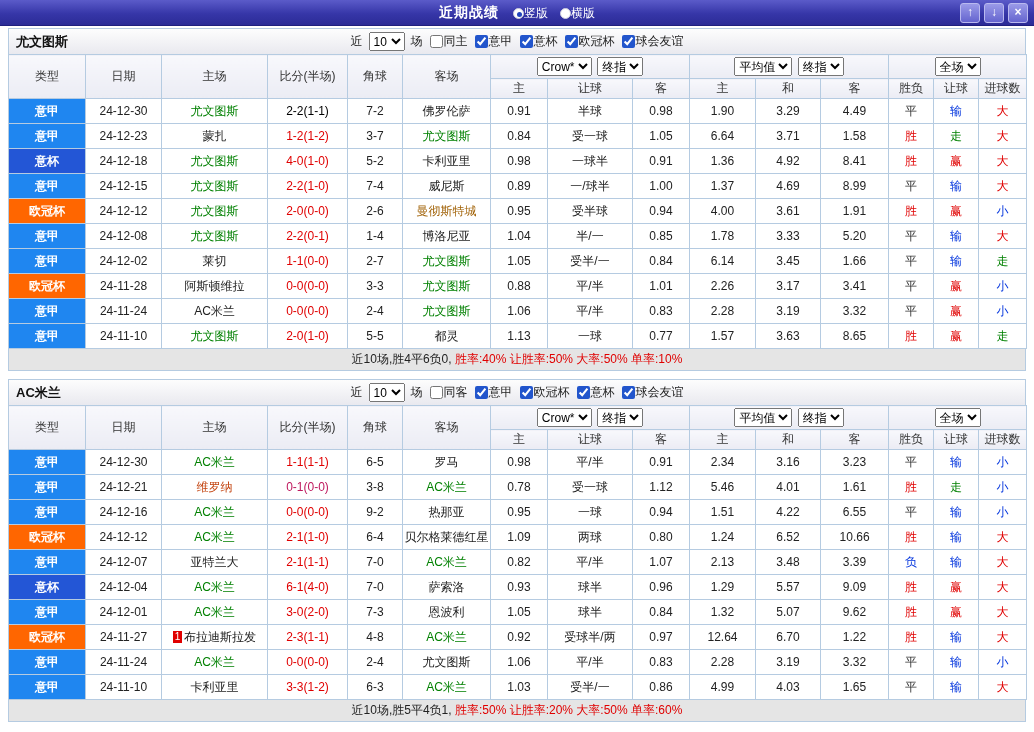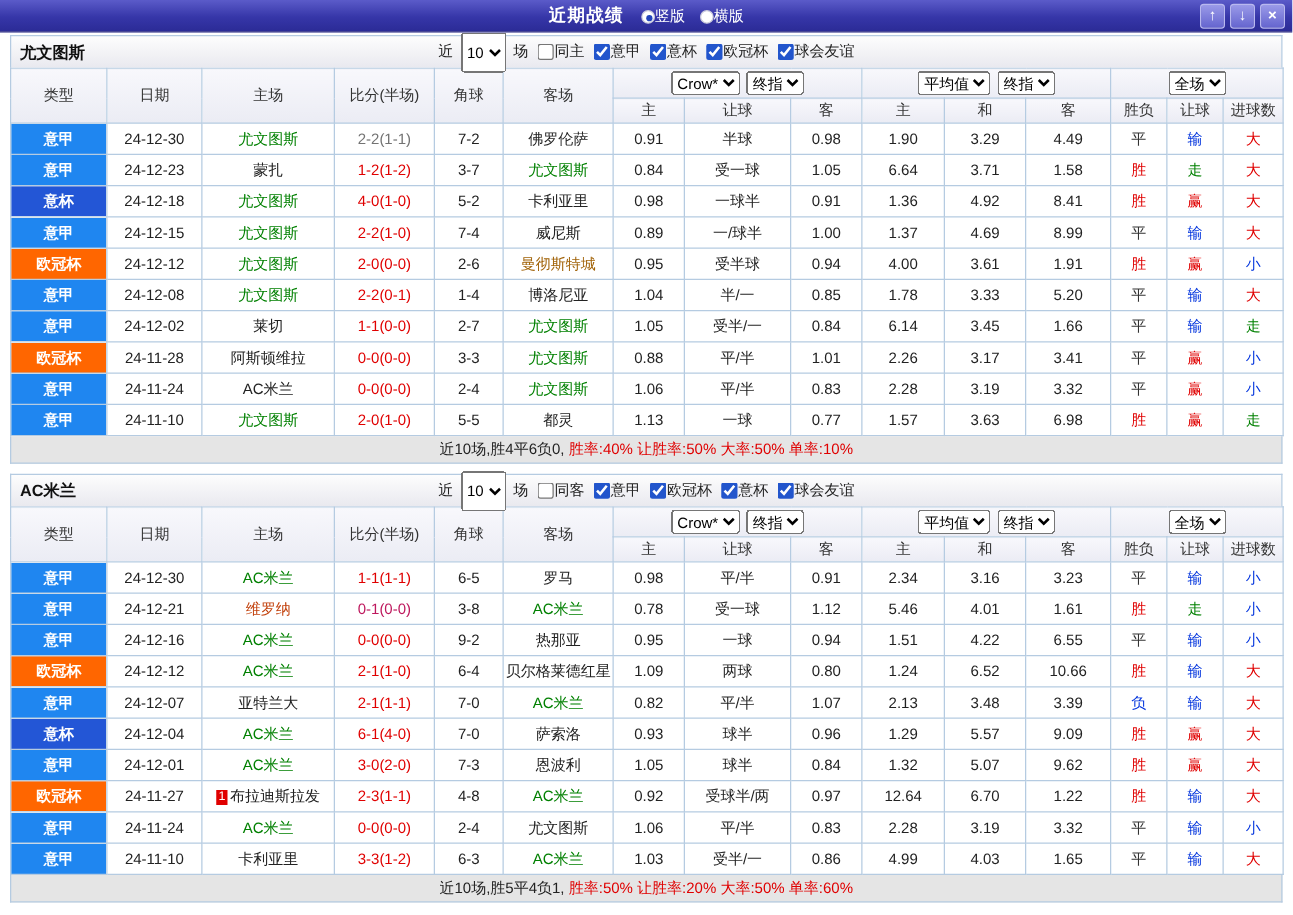--- a/index.html
+++ b/index.html
@@ -20,21 +20,21 @@
 
   
   .section { margin: 2px 8px 0 8px; }
   .section + .section { margin-top: 8px; }
   .sec-head { height: 26px; border: 1px solid #b5cbe1; border-bottom: none;
     background: linear-gradient(#fdfdfd,#e9e9ef); display: flex; align-items: center; position: relative; }
   .team-name { font-weight: bold; font-size: 13px; position: absolute; left: 7px; color: #111; }
   .filters { flex: 1; display: flex; justify-content: center; align-items: center; gap: 3px; }
   .filters label { display: inline-flex; align-items: center; cursor: pointer; }
   .filters input[type=checkbox] { width: 13px; height: 13px; margin: 0 1px 0 4px; accent-color: #2255cc; vertical-align: middle; }
-  .count-select { height: 32px; font-size: 12px; margin: 0 3px; }
+  .count-select { height: 19px; font-size: 12px; margin: 0 3px; }
 
   
   table { border-collapse: collapse; width: 100%; table-layout: fixed; background: #fff; }
   th, td { border: 1px solid #b5cbe1; text-align: center; padding: 0; white-space: nowrap; overflow: hidden; }
   thead th { background: linear-gradient(#f8f8fc,#ebecf4); font-weight: normal; color: #333; }
   thead tr.r1 th { height: 24px; }
   thead tr.r2 th { height: 20px; }
   tbody td { height: 25px; font-size: 12px; }
   .hd-select { height: 19px; font-size: 12px; max-width: 72px; margin: 0 1px; }
   .red-card { display: inline-block; background: #e00000; color: #fff; font-size: 10px; width: 9px; height: 12px;
@@ -144,21 +144,21 @@
         <th>胜负</th>
         <th>让球</th>
         <th>进球数</th>
       </tr>
     </thead>
     <tbody>
         <tr>
           <td style="color: rgb(255, 255, 255); font-weight: bold; background: rgb(31, 134, 240);">意甲</td>
           <td>24-12-30</td>
           <td style="color: rgb(0, 128, 0);">尤文图斯</td>
-          <td style="color: #737373;">2-2(1-1)</td>
+          <td style="color: #000000;">2-2(1-1)</td>
           <td>7-2</td>
           <td style="color: rgb(34, 34, 34);">佛罗伦萨</td>
           <td>0.91</td>
           <td>半球</td>
           <td>0.98</td>
           <td>1.90</td>
           <td>3.29</td>
           <td>4.49</td>
           <td style="color: rgb(51, 51, 51);">平</td>
           <td style="color: rgb(0, 51, 221);">输</td>
@@ -305,21 +305,21 @@
           <td>24-11-10</td>
           <td style="color: rgb(0, 128, 0);">尤文图斯</td>
           <td style="color: rgb(224, 0, 0);">2-0(1-0)</td>
           <td>5-5</td>
           <td style="color: rgb(34, 34, 34);">都灵</td>
           <td>1.13</td>
           <td>一球</td>
           <td>0.77</td>
           <td>1.57</td>
           <td>3.63</td>
-          <td>6.98</td>
+          <td>8.65</td>
           <td style="color: rgb(224, 0, 0);">胜</td>
           <td style="color: rgb(224, 0, 0);">赢</td>
           <td style="color: rgb(0, 128, 0);">走</td>
         </tr>
       </tbody>
   </table>
   <div class="summary"><span style="color: rgb(34, 34, 34);">近10场,胜4平6负0, </span><span style="color: rgb(224, 0, 0);">胜率:40% </span><span style="color: rgb(224, 0, 0);">让胜率:50% </span><span style="color: rgb(224, 0, 0);">大率:50% </span><span style="color: rgb(224, 0, 0);">单率:10%</span></div>
 </div>
 
 <div class="section">

